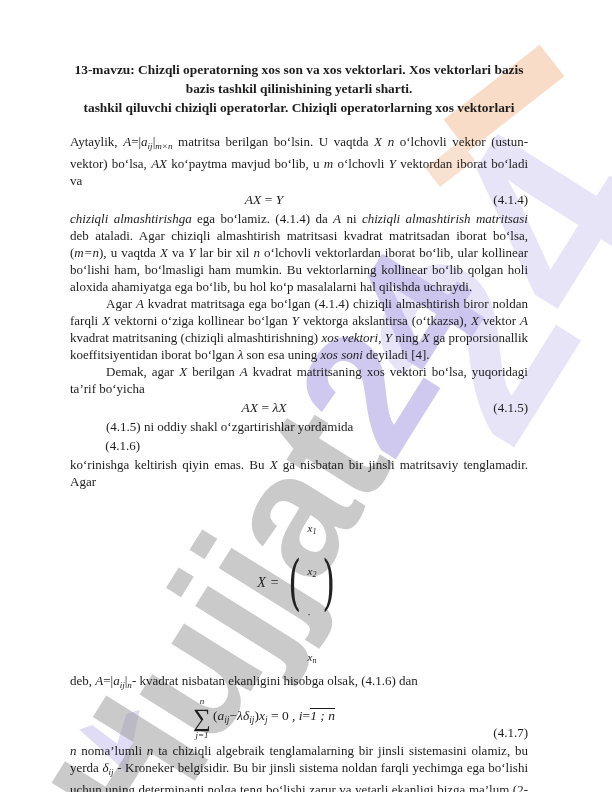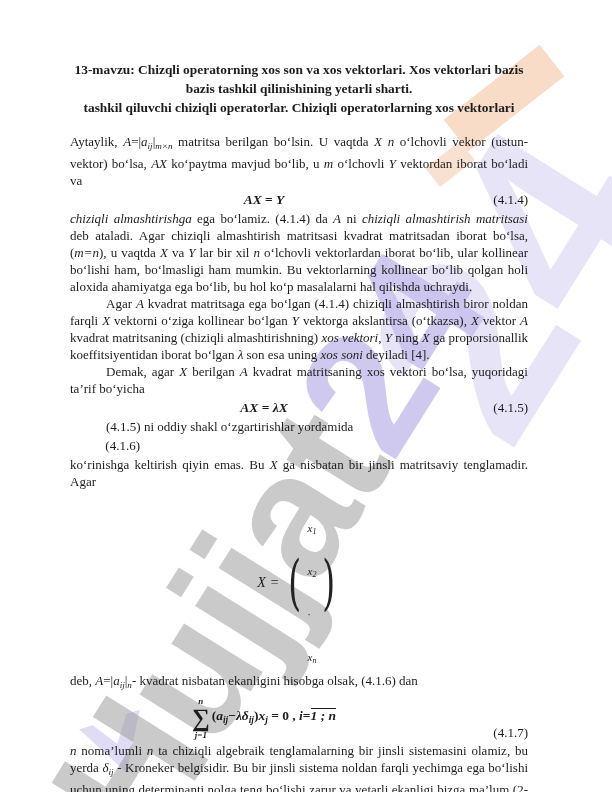--- a/index.html
+++ b/index.html
@@ -25,21 +25,21 @@
   
   .content{position:absolute;left:70px;top:60px;width:458px;z-index:1;
            font-size:13px;line-height:17px;text-align:justify;}
   .title{font-weight:bold;font-size:13.4px;line-height:19px;text-align:center;margin:0 0 16px 0;}
   p.body{margin:0;}
   p.ind{text-indent:36px;}
   .i{font-style:italic;}
   .sub{font-size:.7em;vertical-align:-0.28em;font-style:italic;}
   .ovl{display:inline-block;border-top:1px solid #1c1c1c;line-height:1.05;}
   .eqrow{display:flex;align-items:center;margin:2px 0;}
-  .eqrow .c{flex:1;text-align:center;font-size:13.5px;font-weight:bold;}
+  .eqrow .c{flex:1;text-align:center;font-size:13.5px;}
   .eqrow .num{width:70px;text-align:right;font-size:13px;}
   .num417{transform:translateY(14px);}
   
   .mxrow{display:flex;justify-content:center;align-items:center;margin:6px 0 4px 0;}
   .mx{display:flex;align-items:center;}
   .mx .lhs{font-style:italic;font-size:14px;margin-right:4px;}
   .paren{font-family:"DejaVu Serif", serif;font-size:60px;font-weight:300;line-height:72px;
          display:inline-block;transform:scaleX(.55);color:#222;}
   .col{display:flex;flex-direction:column;align-items:flex-start;padding:0 1px;}
   .col .r{font-style:italic;font-size:11px;line-height:15px;margin-top:25px;}

